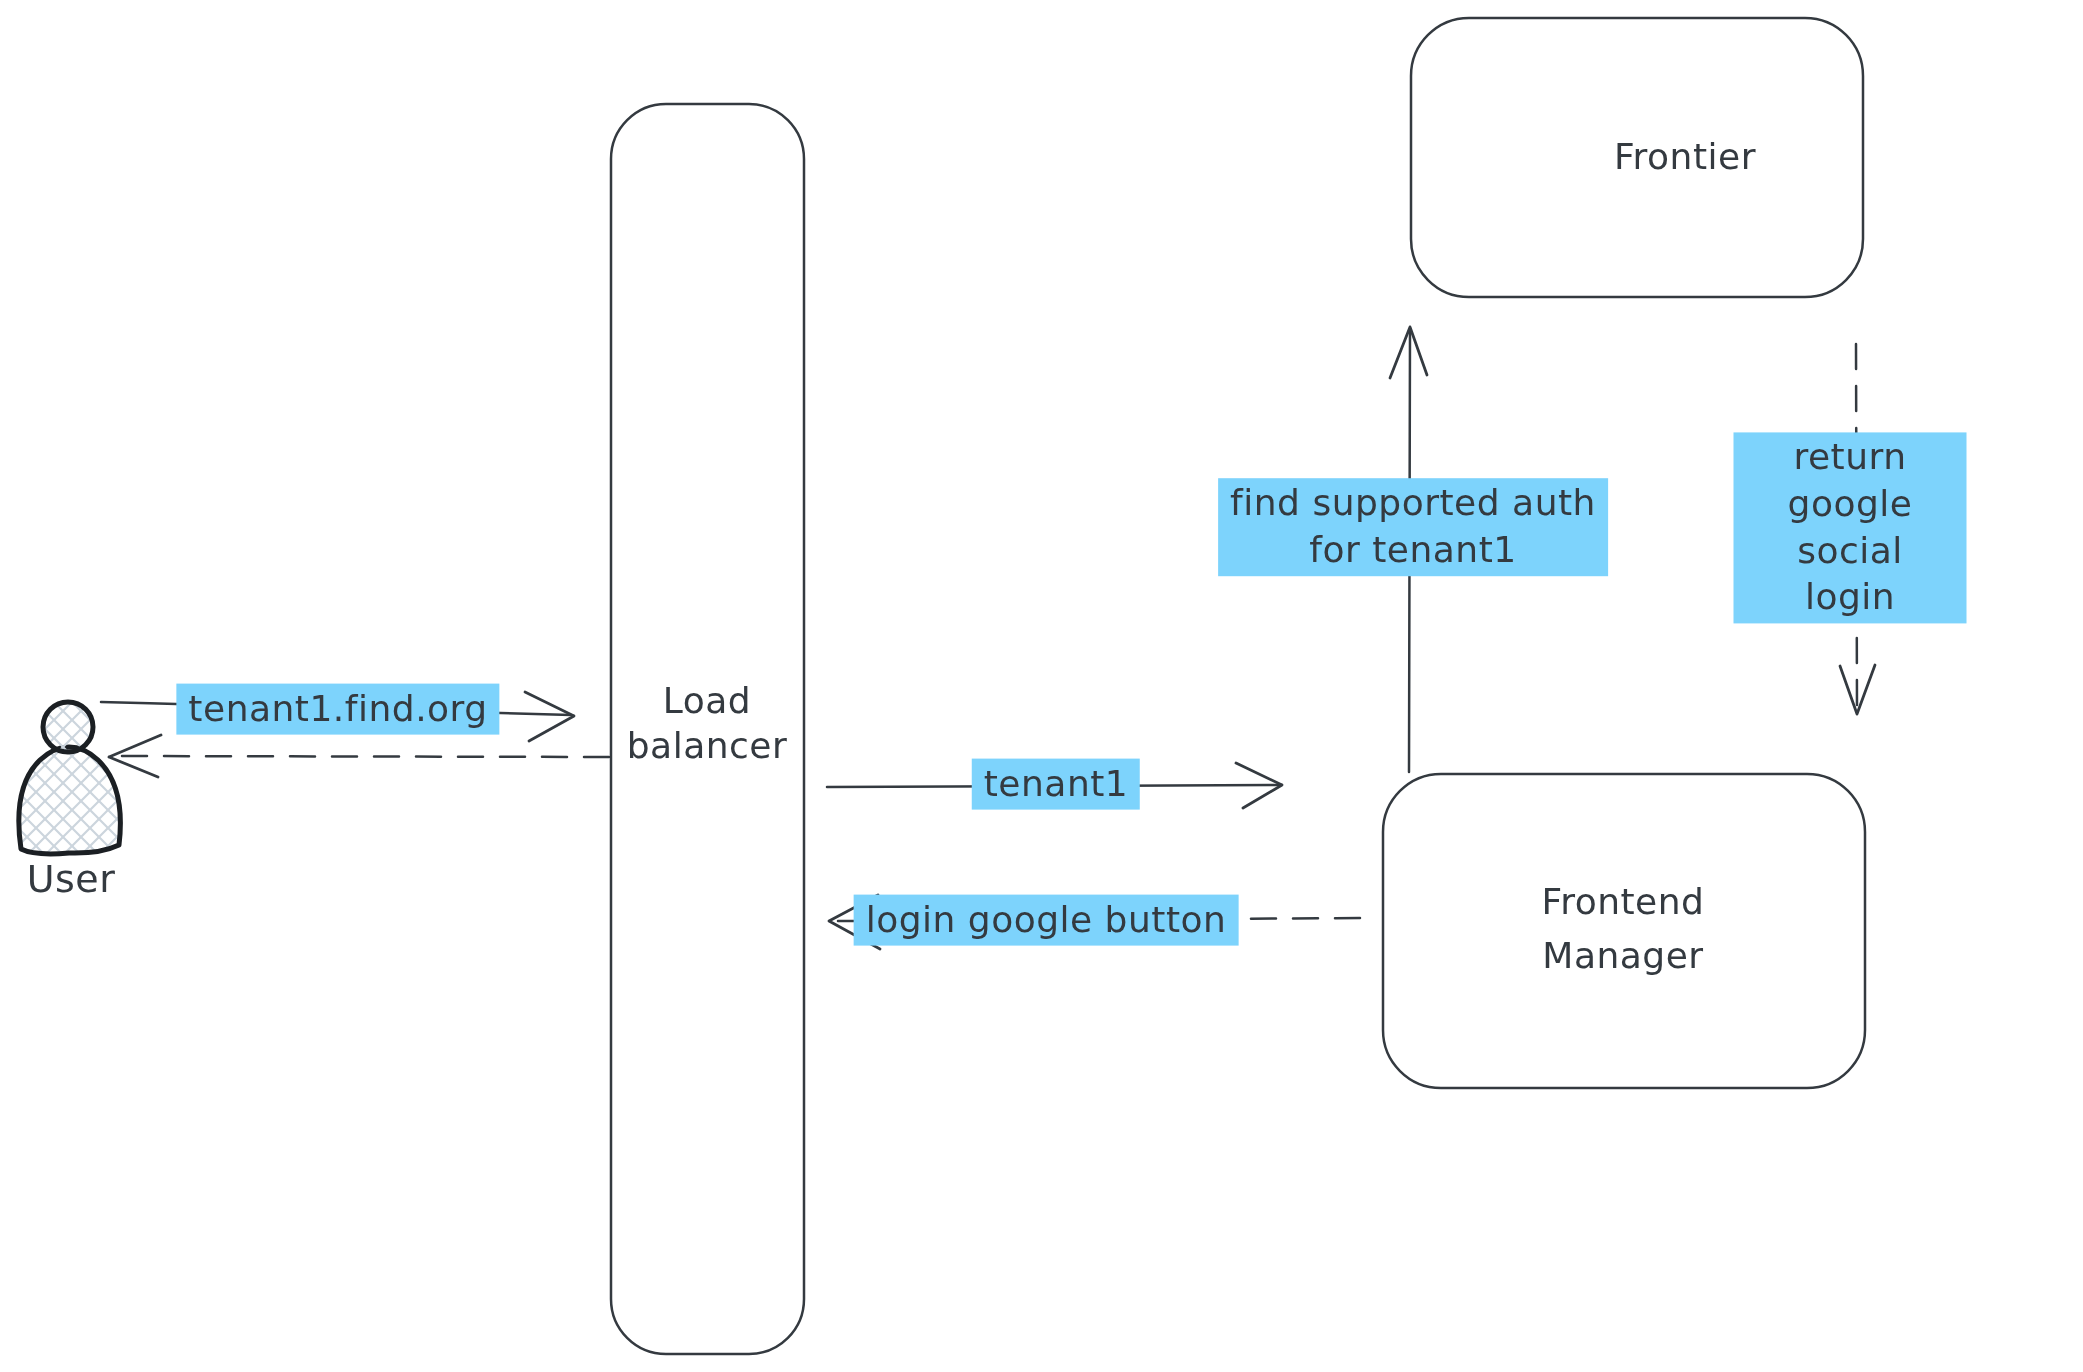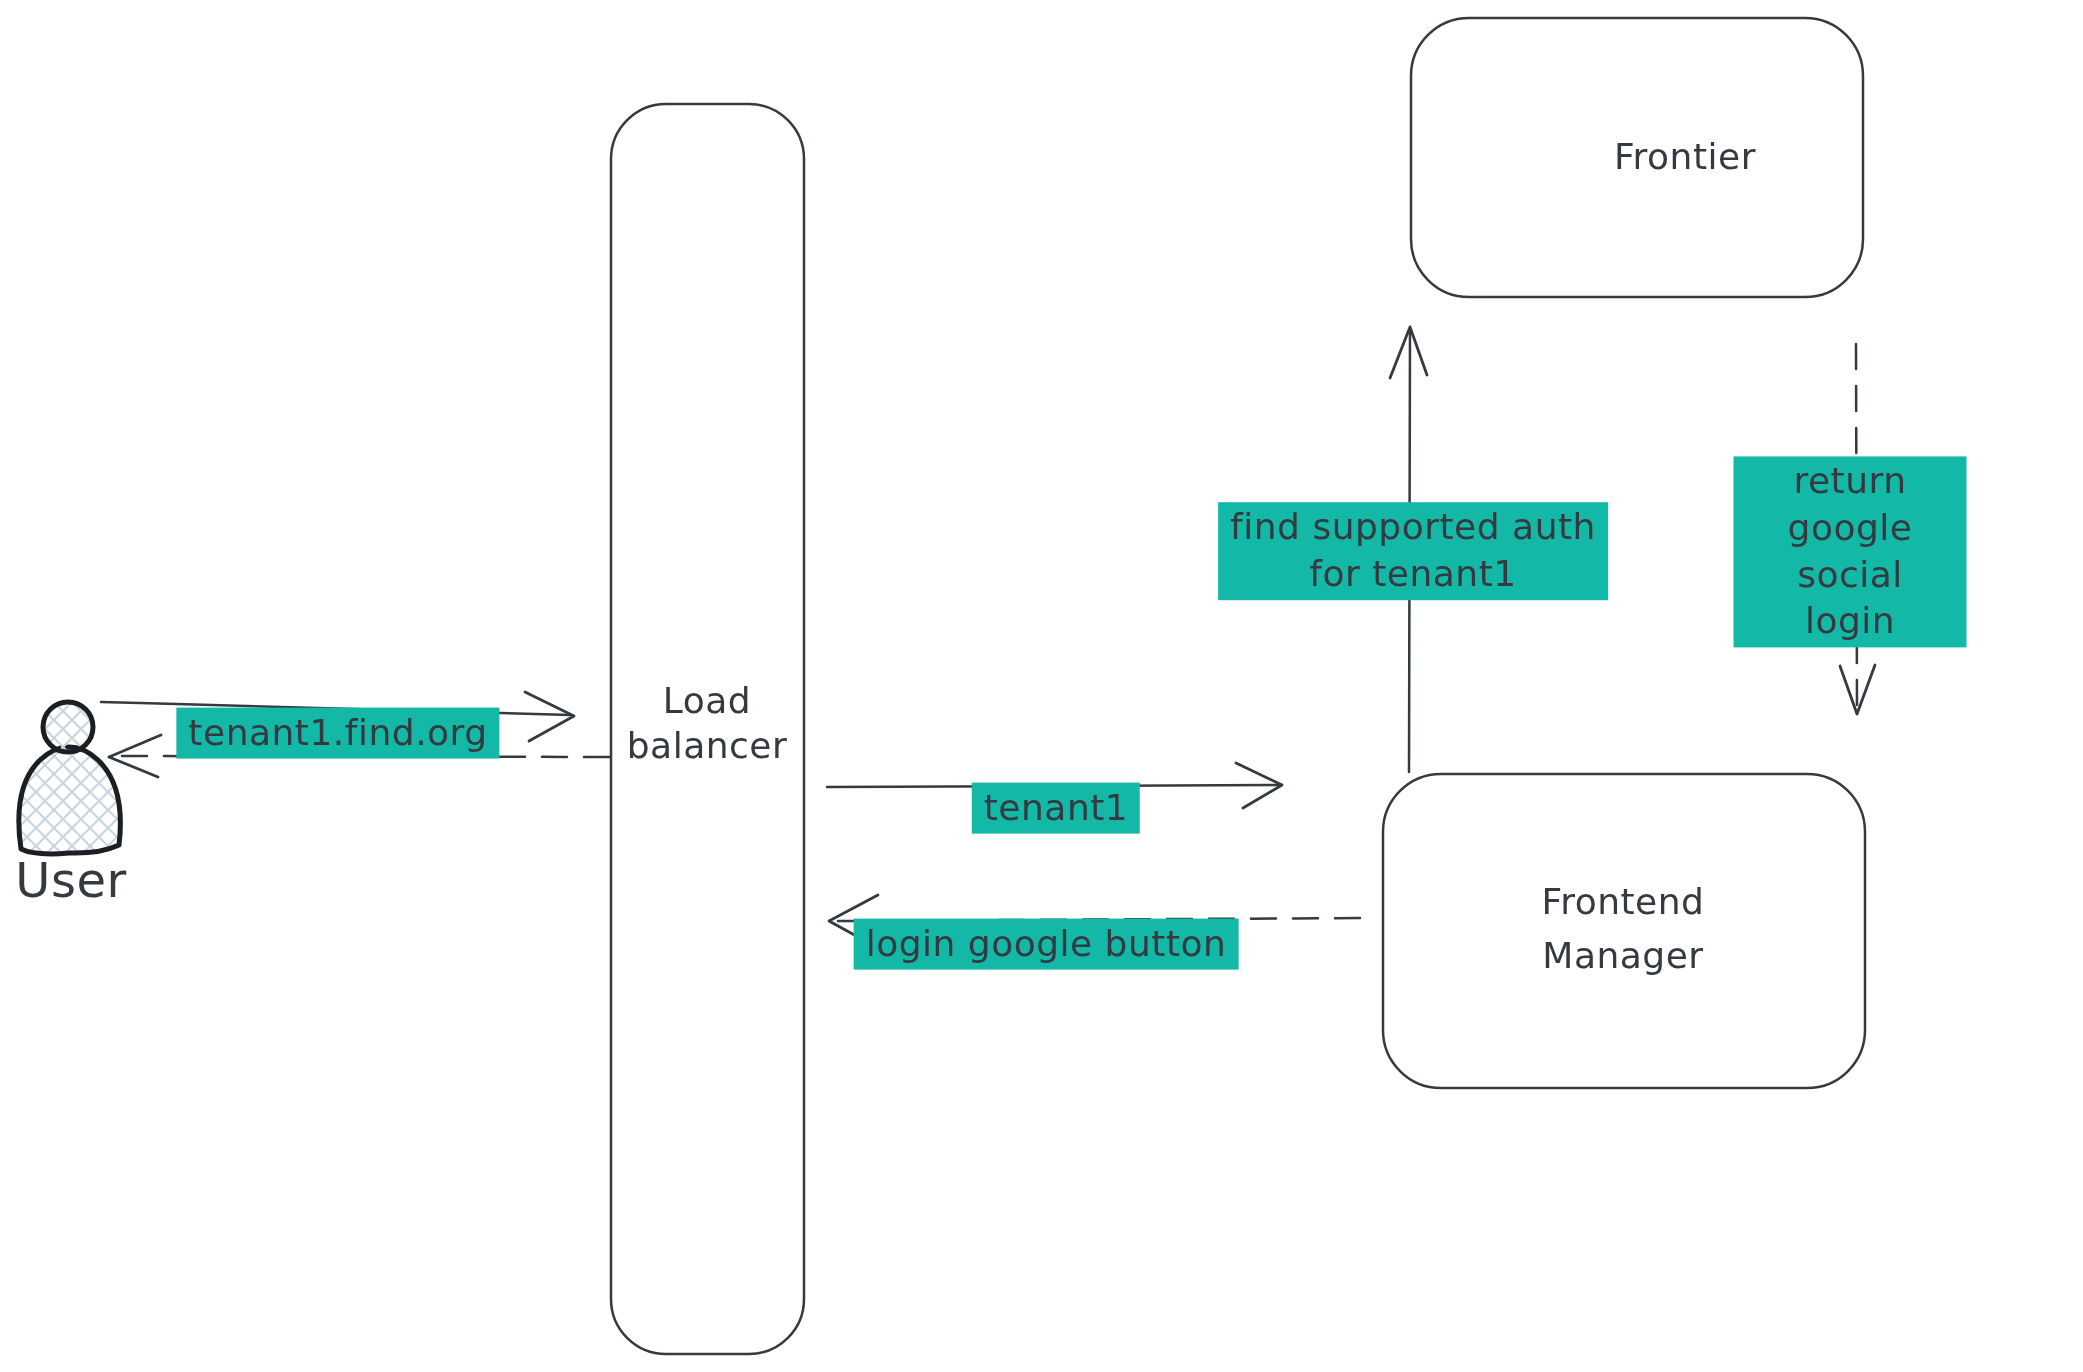--- a/index.html
+++ b/index.html
@@ -15,21 +15,21 @@
     position:absolute;
     transform:translate(-50%,-50%);
     font-size:36px;
     line-height:1.3;
     color:#343a40;
     text-align:center;
     white-space:pre-line;
     z-index:2;
     letter-spacing:0.5px;
   }
-  .lbl.bg{background:#14b8a6;padding:2px 12px;margin-top:24px;}
+  .lbl.bg{background:#7dd3fc;padding:2px 12px;}
   .shape{fill:#ffffff;stroke:#343a40;stroke-width:2.5;}
   .edge{fill:none;stroke:#343a40;stroke-width:2.5;stroke-linecap:round;stroke-linejoin:round;}
   .edge.dashed{stroke-dasharray:25 17;}
   .head{fill:none;stroke:#343a40;stroke-width:2.8;stroke-linecap:round;stroke-linejoin:round;}
 </style>
 </head>
 <body>
 
 <div class="canvas">
 
@@ -82,21 +82,21 @@
       <path class="edge" d="M1409 772 L1410 329"></path>
       <path class="head" d="M1410 327 L1390 378 M1410 327 L1427 375"></path>
     </g>
 
     <g>
       <path class="edge dashed" d="M1856 344 L1857 711"></path>
       <path class="head" d="M1857 714 L1840 666 M1857 714 L1875 665"></path>
     </g>
   </svg>
 
-  <div class="lbl" style="left:71px;top:880px;font-size:48px;">User</div>
+  <div class="lbl" style="left:71px;top:880px;font-size:38px;">User</div>
 
   <div class="lbl" style="left:707px;top:723px;line-height:1.25;">Load
 balancer</div>
 
   <div class="lbl" style="left:1637px;top:157px;margin-left:48px;">Frontier</div>
 
   <div class="lbl" style="left:1623px;top:929px;line-height:1.5;">Frontend
 Manager</div>
 
   <div class="lbl bg" style="left:338px;top:709px;">tenant1.find.org</div>

